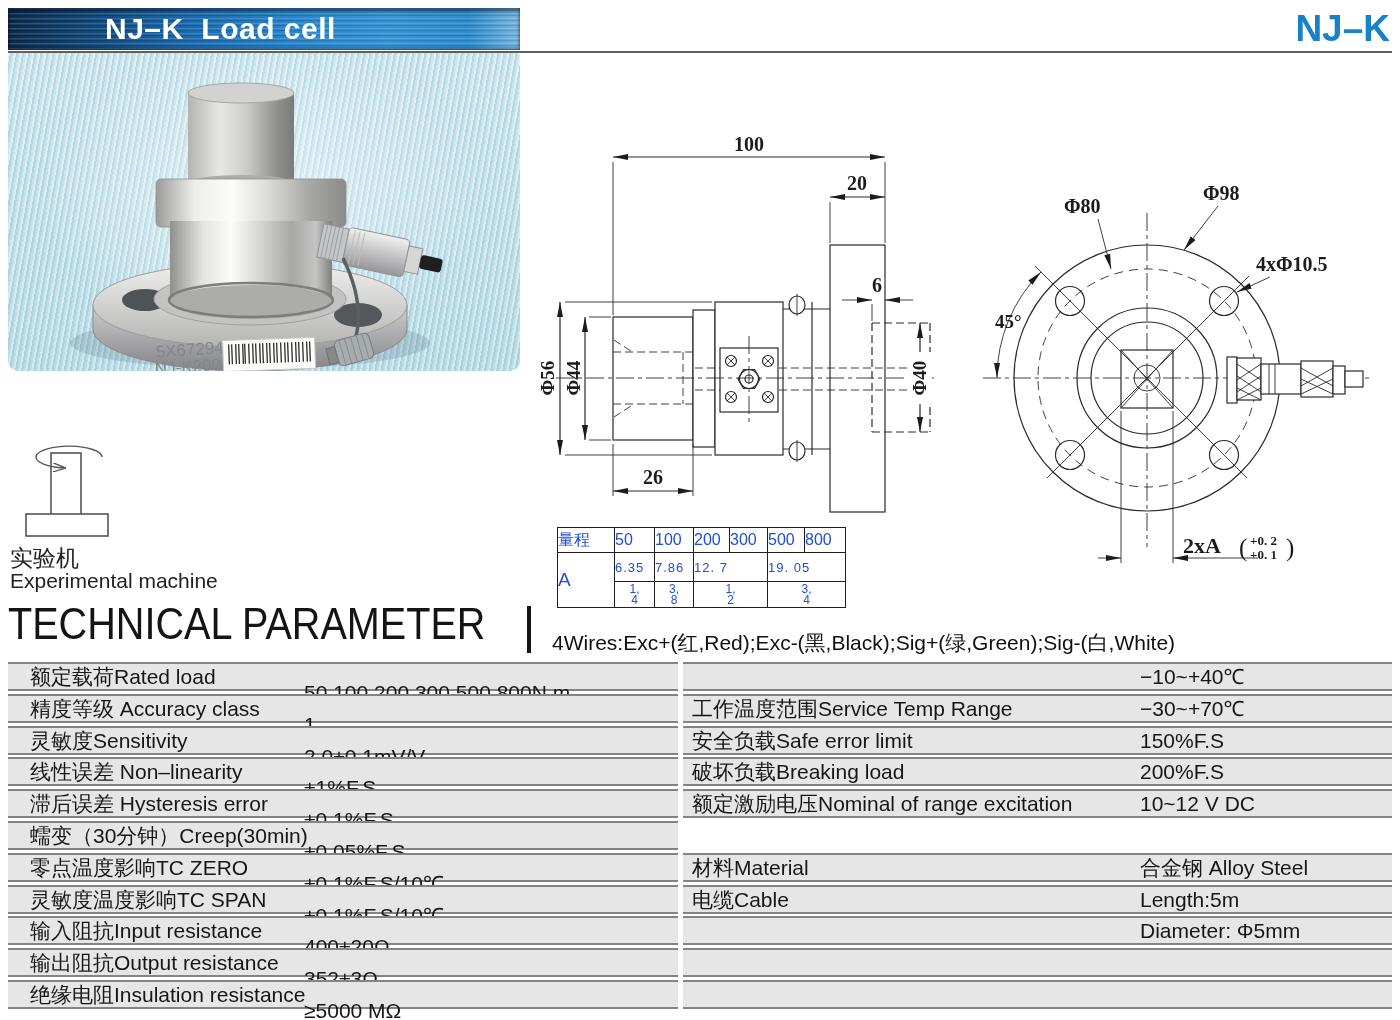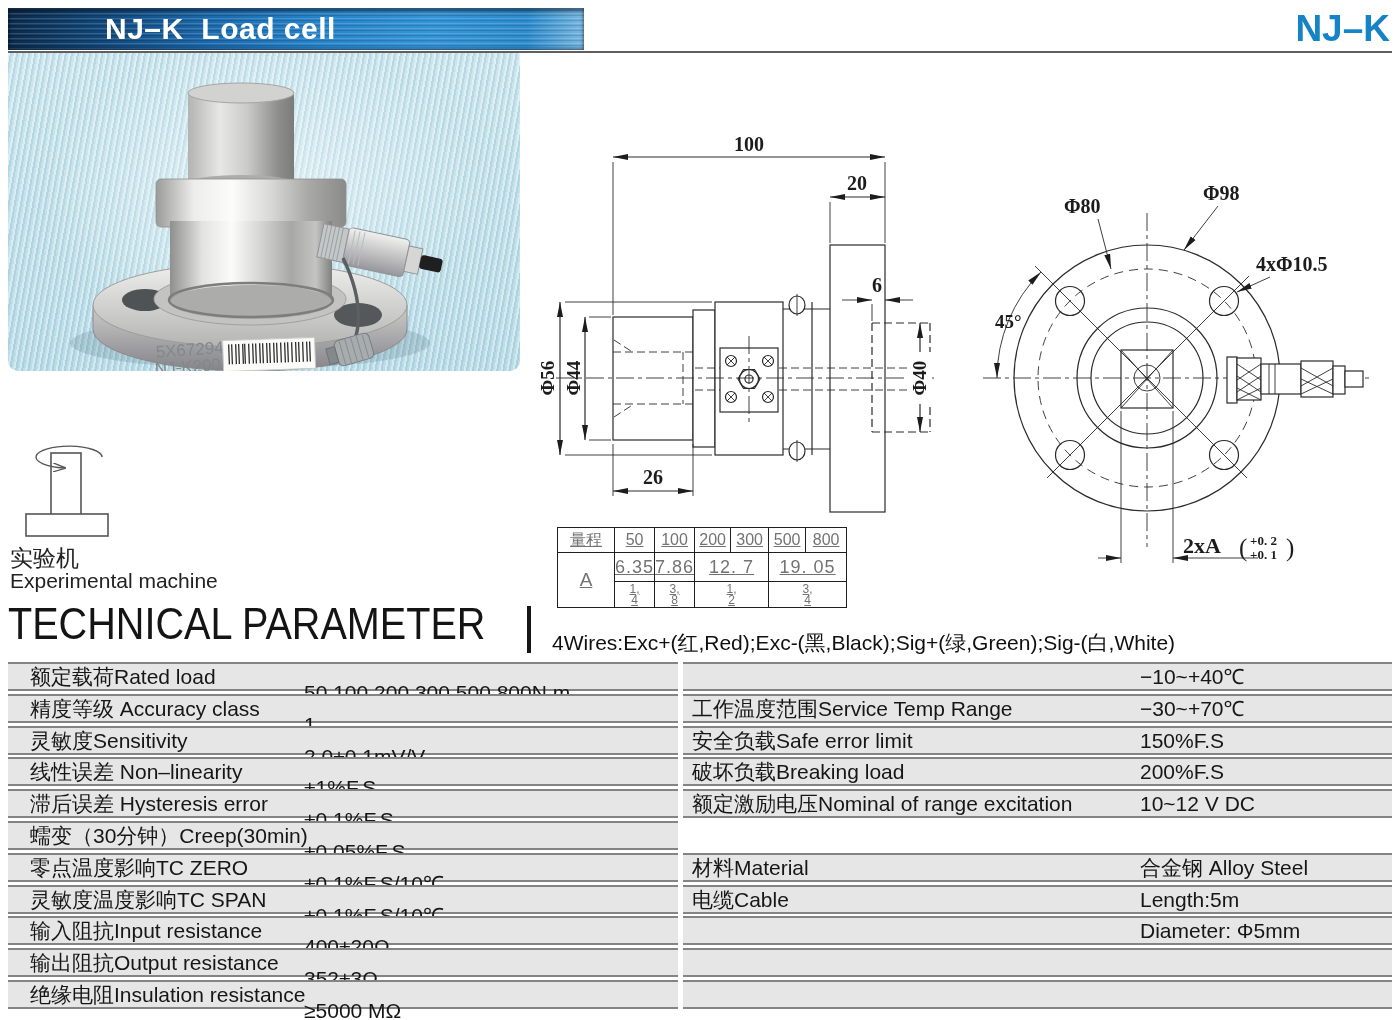--- a/index.html
+++ b/index.html
@@ -4,21 +4,21 @@
 <style>
   html,body{margin:0;padding:0;background:#fff;}
   .page{position:relative;width:1400px;height:1020px;background:#fff;overflow:hidden;
         font-family:"Liberation Sans",sans-serif;color:#1a1a1a;}
   .abs{position:absolute;}
 
   
   .top-rule{position:absolute;left:8px;top:51px;width:1384px;height:2px;background:#5f5f5f;}
 
   
-  .header-bar{position:absolute;left:8px;top:8px;width:576px;height:42px;
+  .header-bar{position:absolute;left:8px;top:8px;width:512px;height:42px;
     background:
       repeating-linear-gradient(180deg, rgba(255,255,255,.16) 0 1px, rgba(0,0,0,.14) 2px 3px, rgba(255,255,255,0) 3px 5px),
       linear-gradient(90deg,#0a2a4c 0%,#0f4679 16%,#1a6bb0 36%,#2585cd 55%,#3395d8 74%,#2b8ccf 90%,#79b9e3 100%);
     box-shadow: inset 0 3px 4px rgba(0,5,20,.55), inset 0 -2px 3px rgba(0,10,35,.4);}
   .header-title{position:absolute;left:97px;top:4px;font-size:30px;font-weight:bold;color:#fff;
     letter-spacing:.5px;white-space:pre;}
   .model-code{position:absolute;top:8px;right:10px;font-size:37px;font-weight:bold;color:#1583c5;}
 
   
   .photo{position:absolute;left:8px;top:53px;width:512px;height:318px;border-radius:3px 3px 10px 10px;overflow:hidden;
@@ -38,25 +38,25 @@
   svg text.dimB{font-family:"Liberation Serif",serif;font-weight:bold;font-size:22px;fill:#1c1c1c;stroke:none;}
   svg text.tol{font-family:"Liberation Serif",serif;font-weight:bold;font-size:13px;fill:#1c1c1c;stroke:none;}
   svg text.paren{font-family:"Liberation Serif",serif;font-size:25px;fill:#1c1c1c;stroke:none;}
 
   
   .machine-cn{position:absolute;left:10px;top:543px;font-size:23px;color:#222;}
   .machine-en{position:absolute;left:10px;top:569px;font-size:21px;color:#222;}
 
   
   .range-table{position:absolute;left:557px;top:527px;border-collapse:collapse;table-layout:fixed;}
-  .range-table td{border:1.6px solid #1f1f1f;text-align:center;vertical-align:middle;padding:0;
-     font-size:16px;color:#737373;text-decoration:underline;}
+  .range-table td{border:1.6px solid #1f1f1f;vertical-align:middle;padding:0;
+     font-size:16px;color:#1d4ed8;}
   .range-table .hd{font-size:16px;}
   .range-table .acell{font-size:19px;}
-  .range-table .mm{font-size:18px;letter-spacing:1px;}
+  .range-table .mm{font-size:13px;letter-spacing:1px;}
   .fr{display:flex;flex-direction:column;align-items:center;line-height:11px;font-size:12px;}
 
   
   .tech-heading{position:absolute;left:8px;top:599px;font-size:44px;color:#141414;
      transform:scaleX(.9);transform-origin:left top;white-space:nowrap;}
   .heading-bar{position:absolute;left:527px;top:606px;width:4px;height:47px;background:#161616;}
   .wires{position:absolute;left:552px;top:629px;font-size:21px;color:#101010;white-space:nowrap;}
 
   
   .prow{position:absolute;left:0;width:1400px;height:29px;}

